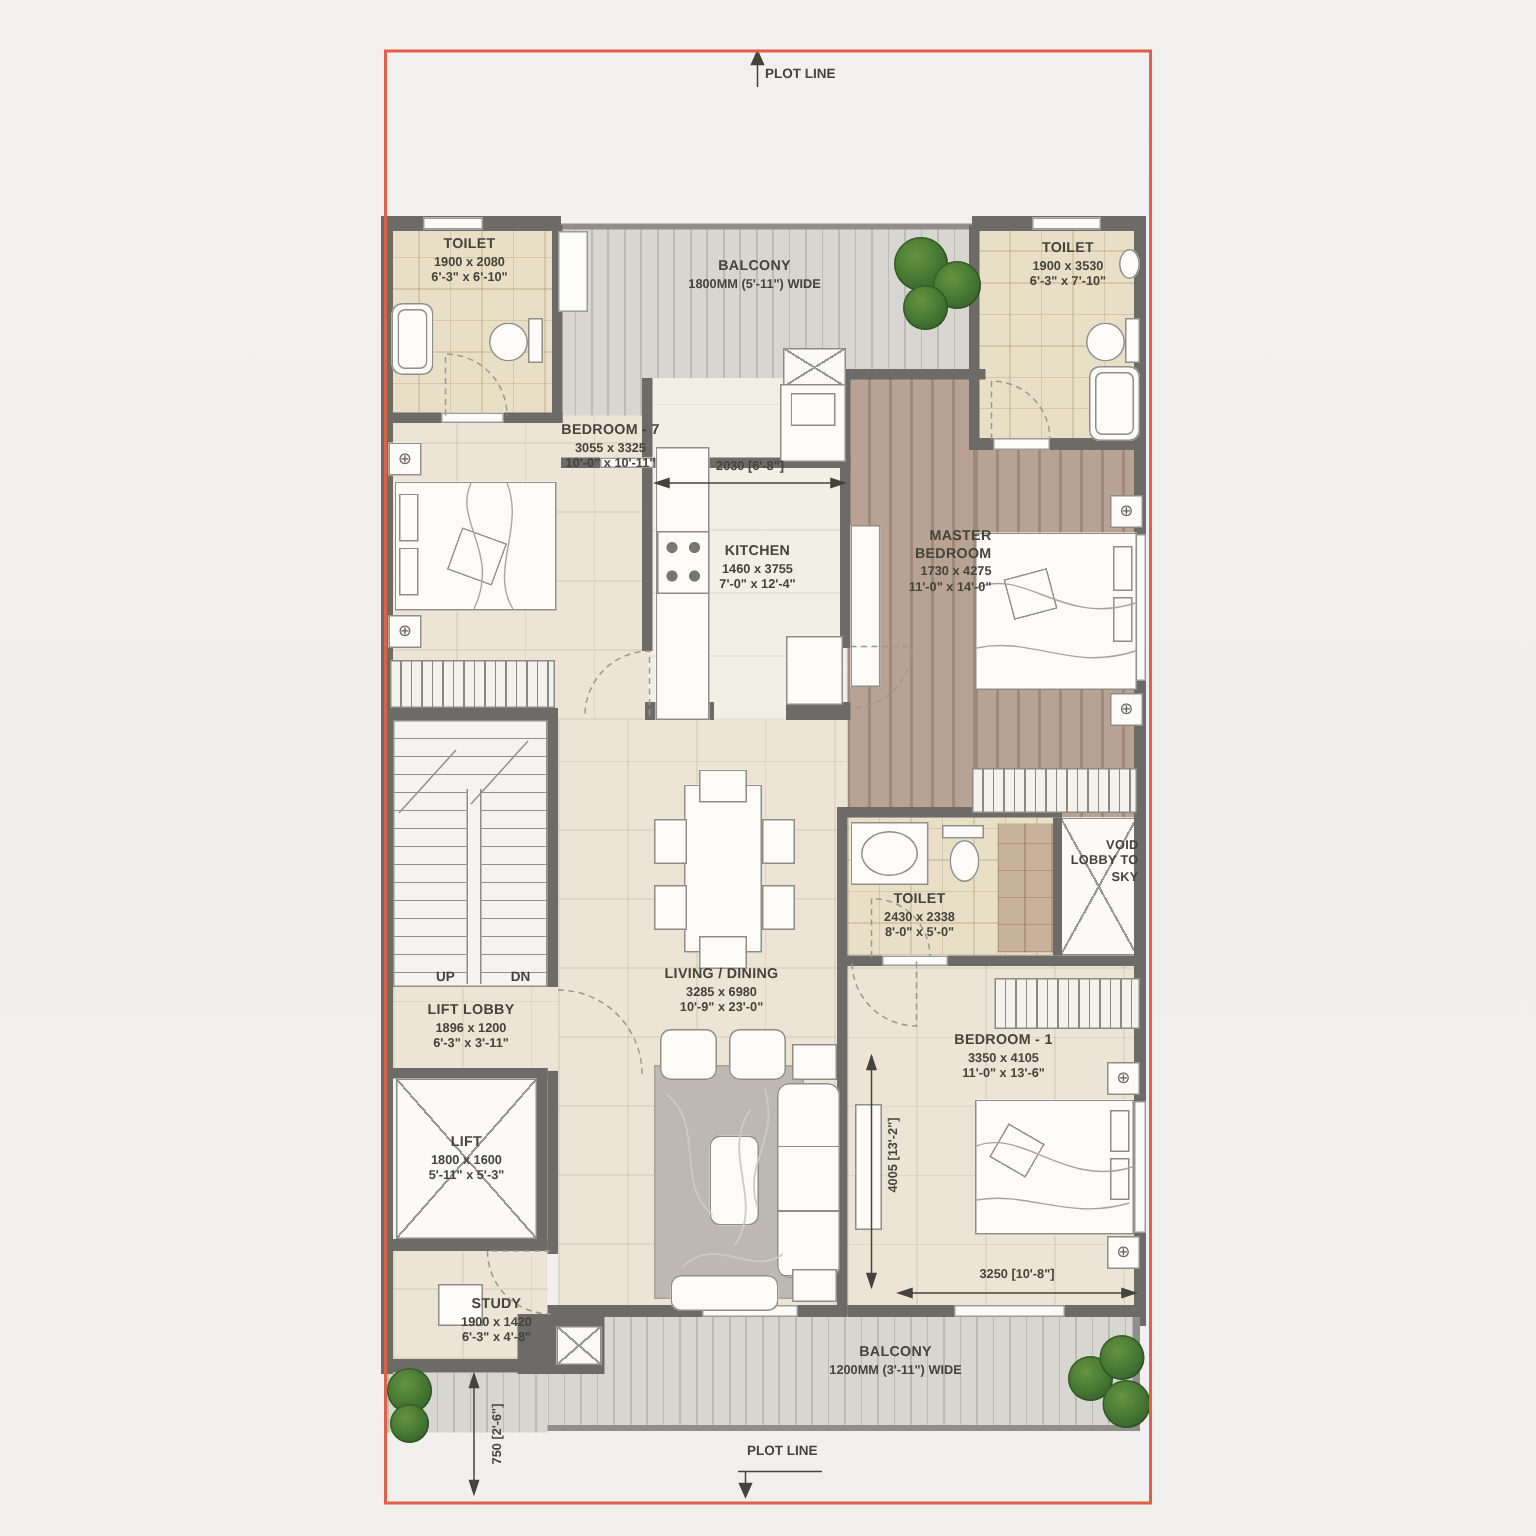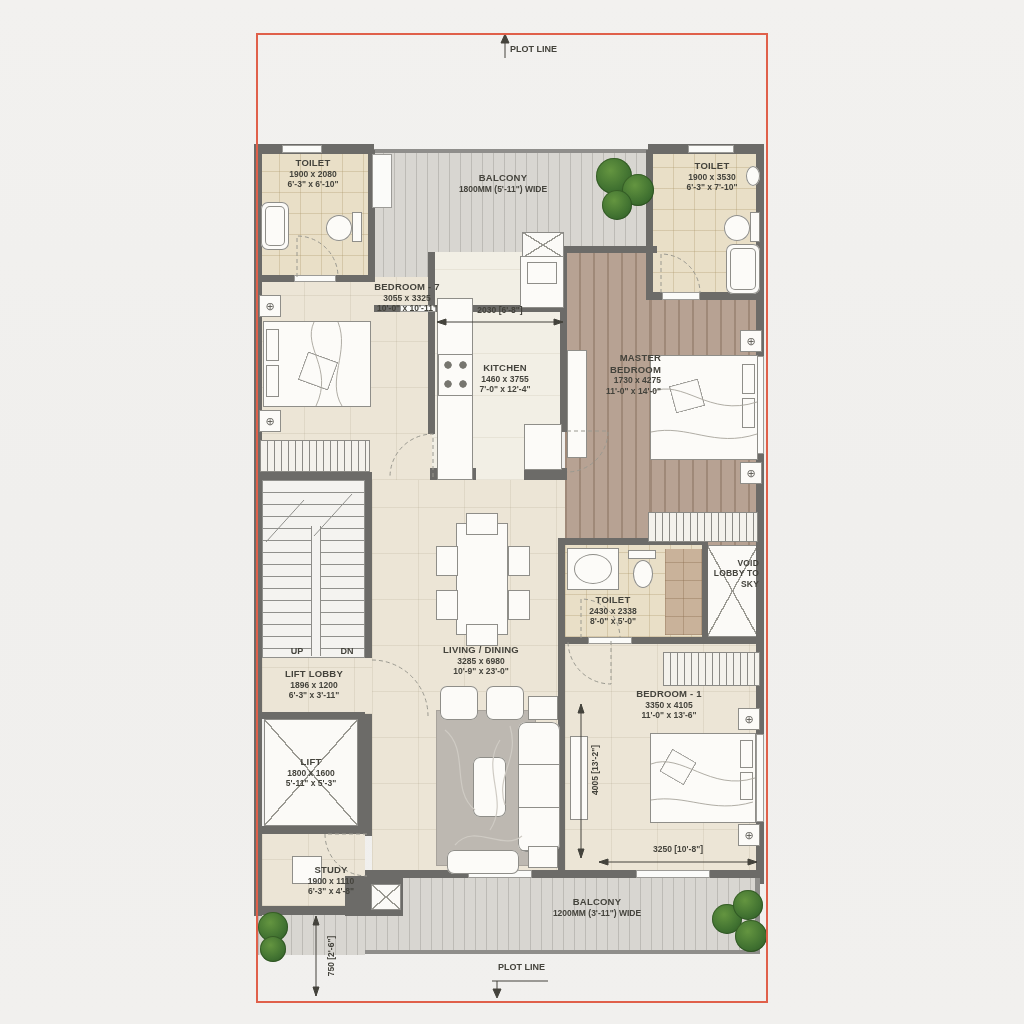--- a/index.html
+++ b/index.html
@@ -327,21 +327,21 @@
   </div>
   <div class="label" style="left:669px;top:688px">
     <div class="rname">BEDROOM - 1</div>
     <div class="rdim">3350 x 4105</div>
     <div class="rdim">11'-0" x 13'-6"</div>
   </div>
   <div class="label vert dimlbl" style="left:595px;top:770px;font-size:8.5px"><span>4005 [13'-2"]</span></div>
   <div class="label dimlbl" style="left:678px;top:844px;font-size:8.5px"><span>3250 [10'-8"]</span></div>
   <div class="label" style="left:331px;top:864px">
     <div class="rname">STUDY</div>
-    <div class="rdim">1900 x 1110</div>
+    <div class="rdim">1900 x 1420</div>
     <div class="rdim">6'-3" x 4'-8"</div>
   </div>
   <div class="label" style="left:597px;top:896px">
     <div class="rname">BALCONY</div>
     <div class="rdim">1200MM (3'-11") WIDE</div>
   </div>
   <div class="label vert dimlbl" style="left:331px;top:956px;font-size:8.5px"><span>750 [2'-6"]</span></div>
 
 </div>
 

